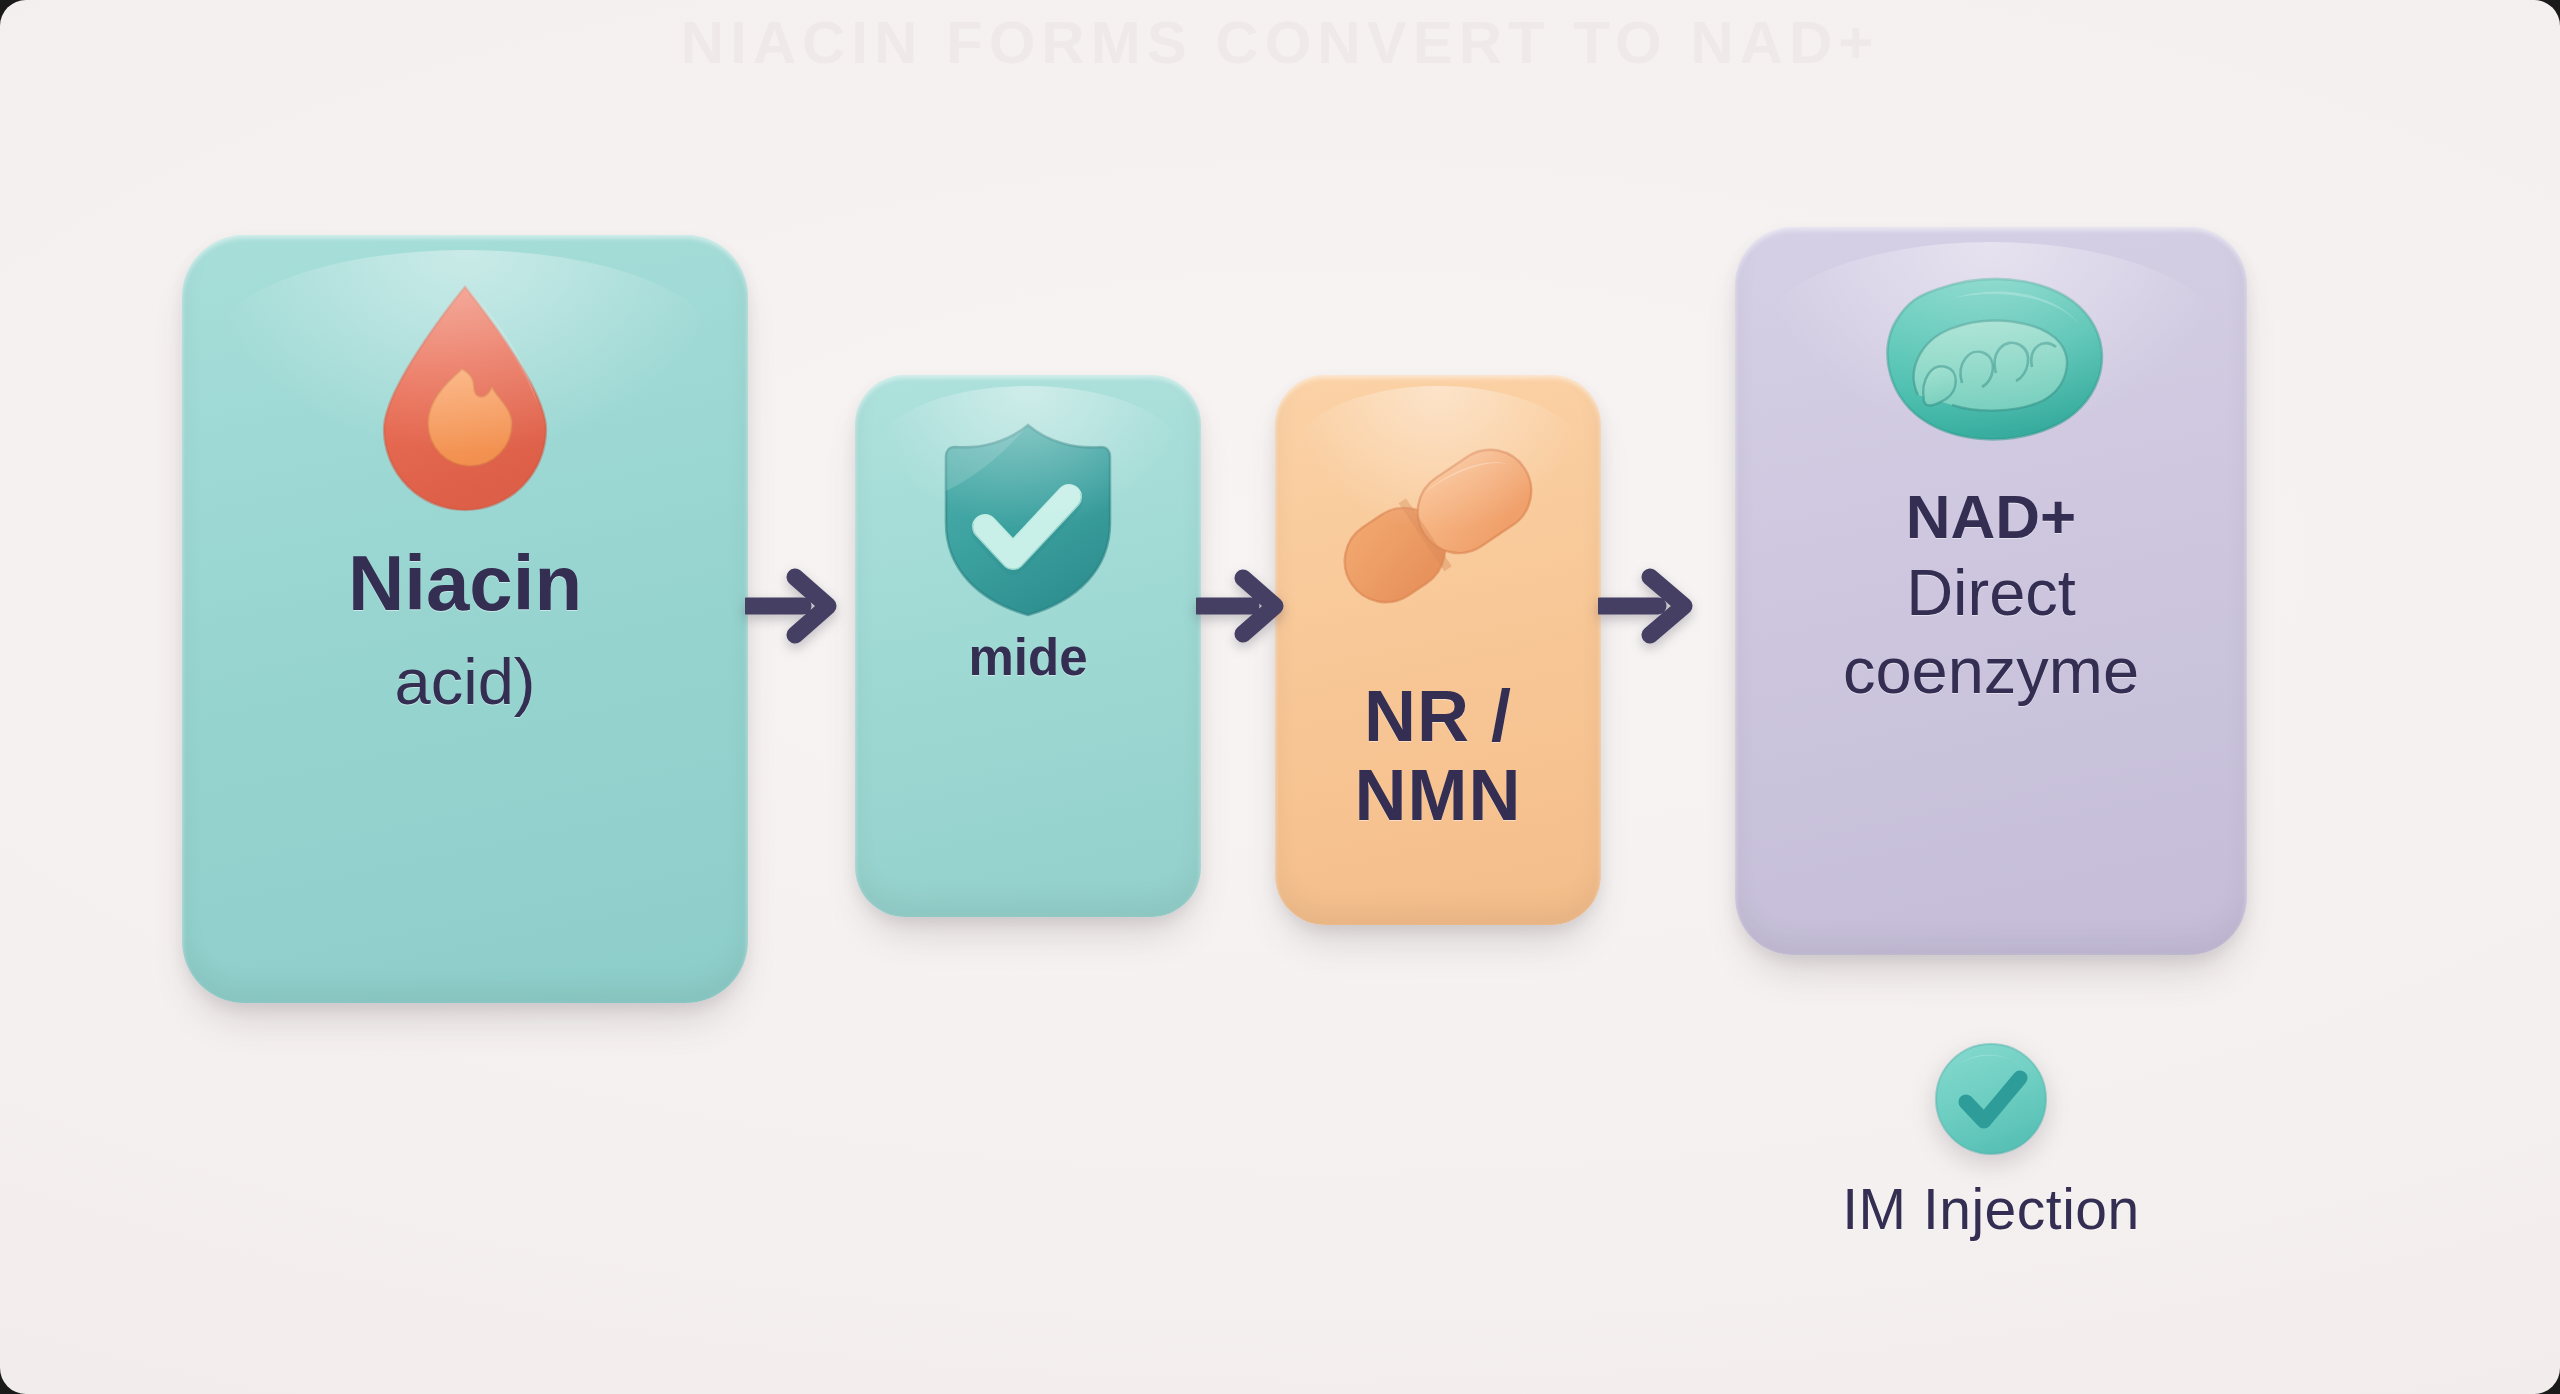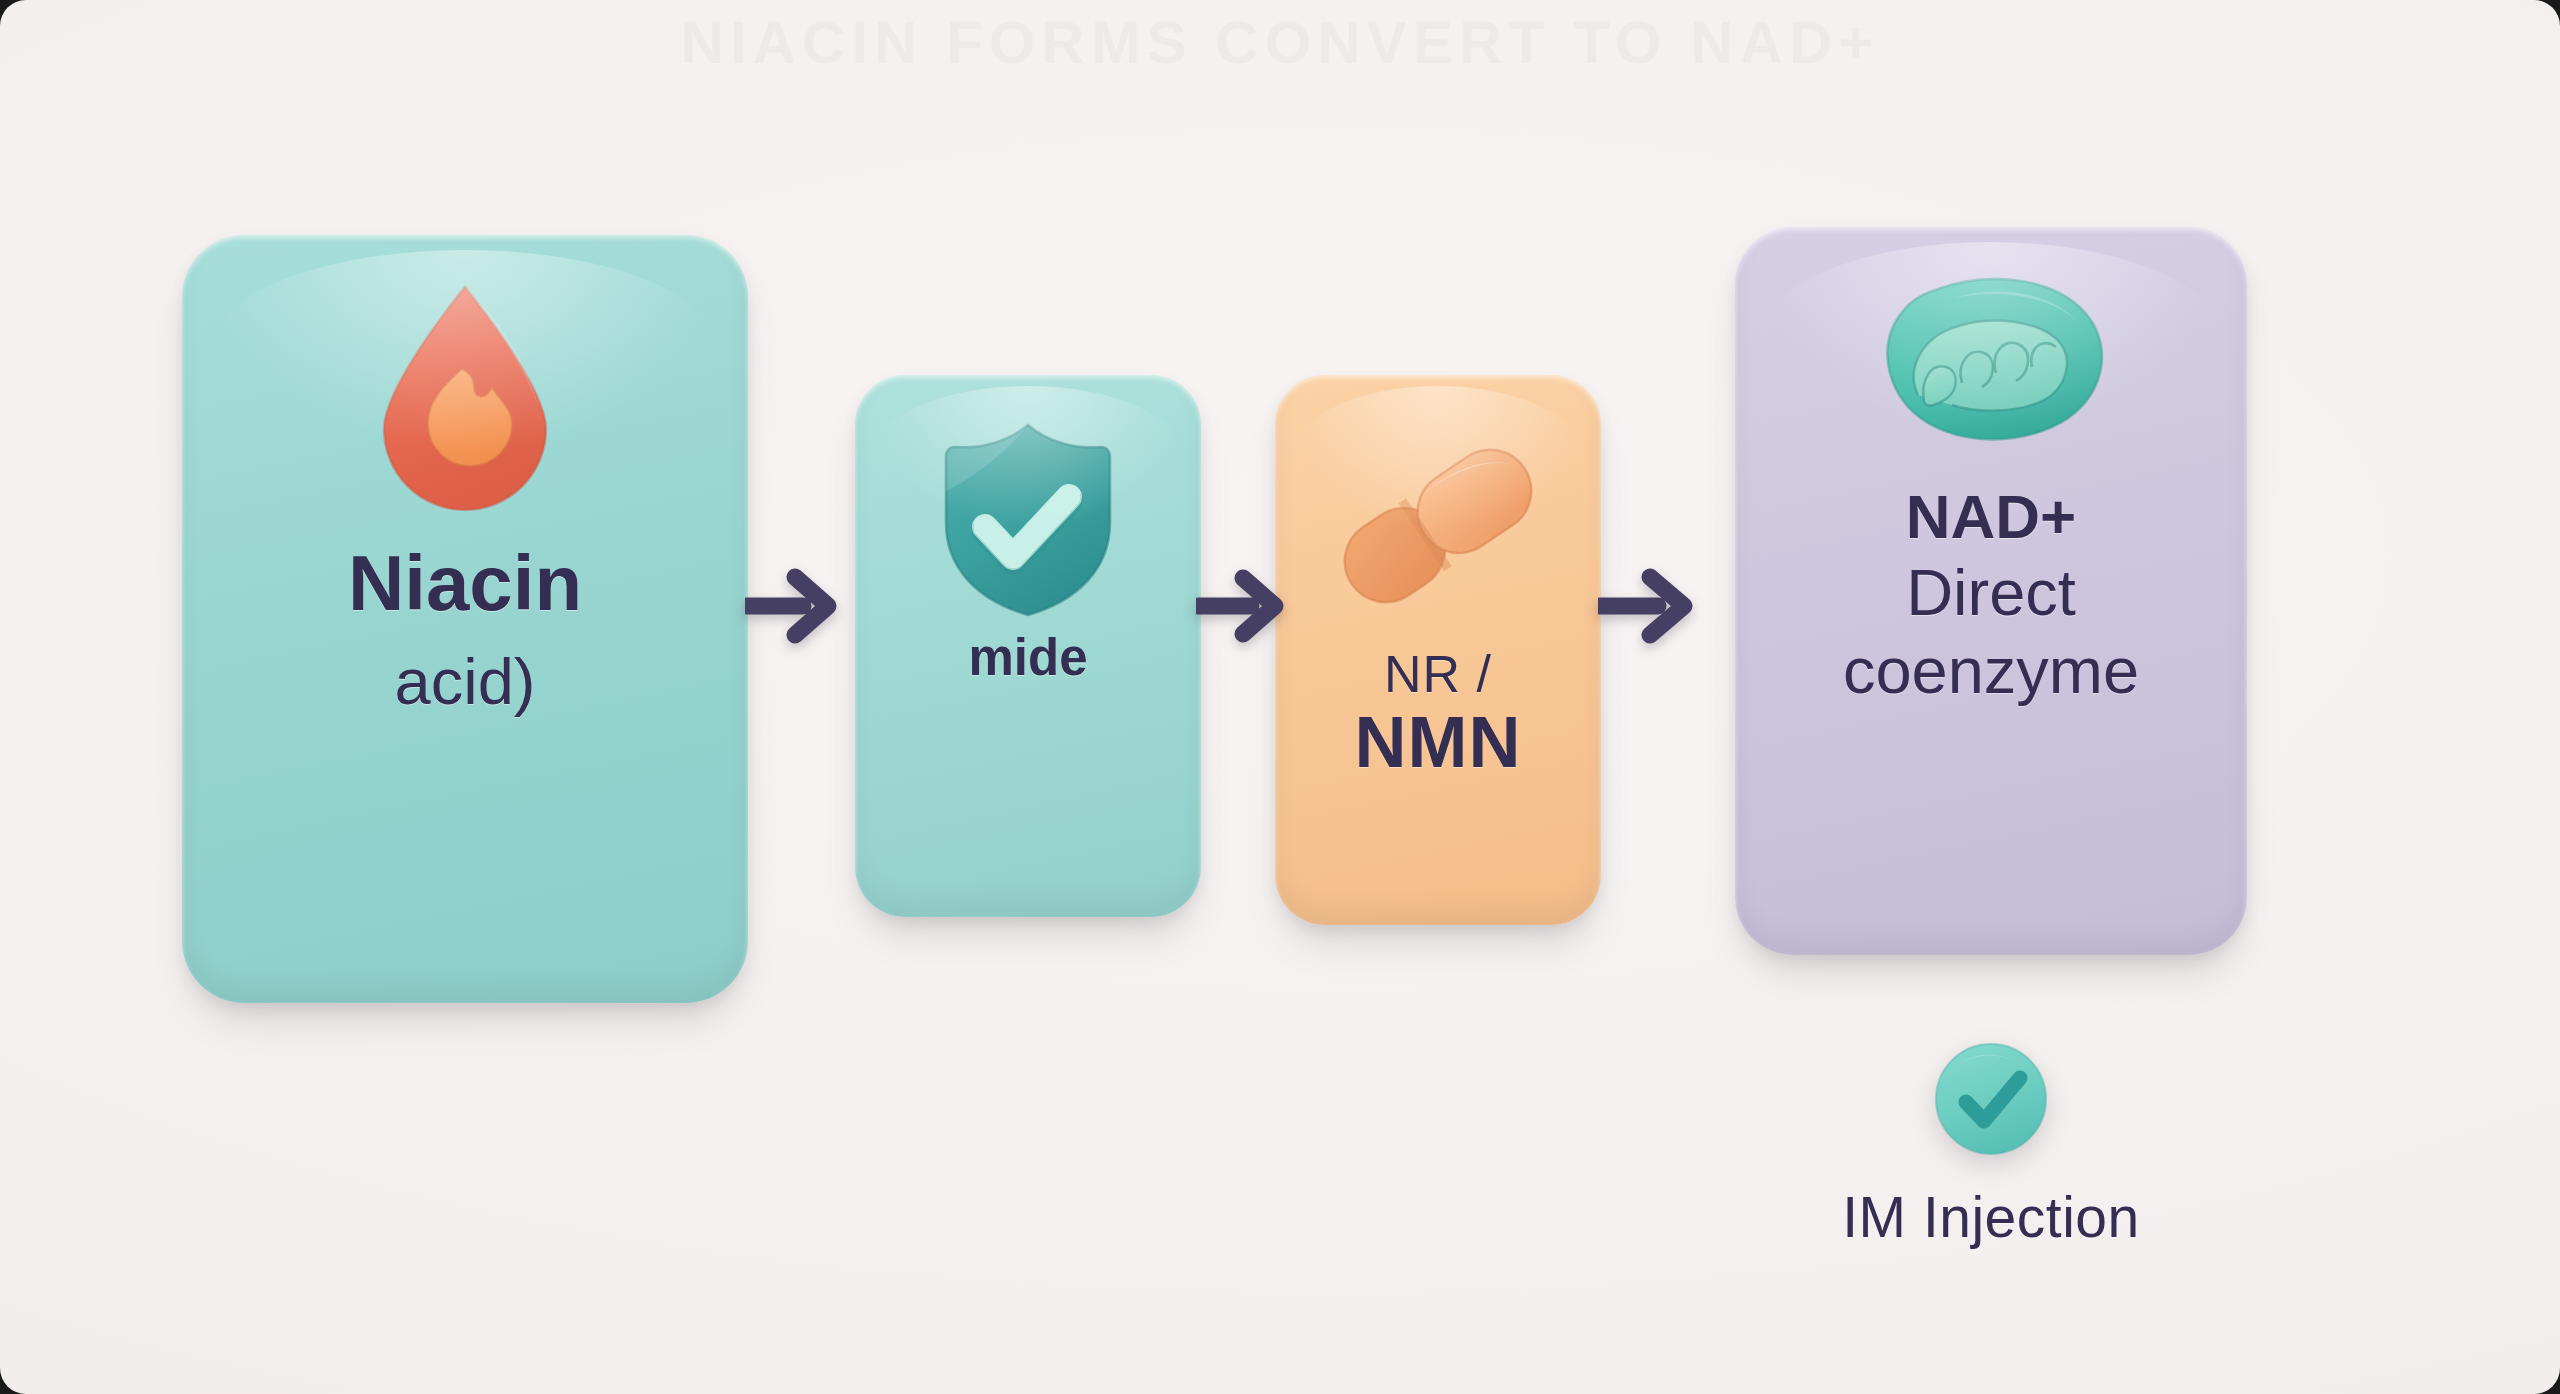--- a/index.html
+++ b/index.html
@@ -113,21 +113,21 @@
   .card-1 .t-sub   { font-size: 65px; margin-top: 12px; }
   .card-1 .t-sub2  { font-size: 65px; margin-top: 24px; font-weight: 400; }
 
   
   .card-2 .icon-slot { margin-top: 44px; }
   .card-2 .t-title { font-size: 51px; margin-top: 38px; }
   .card-2 .t-title2{ font-size: 51px; margin-top: 6px; font-weight: 700; }
 
   
   .card-3 .icon-slot { margin-top: 58px; }
-  .card-3 .t-title { font-size: 52px; margin-top: 24px; font-weight: 400; letter-spacing: 1px; }
+  .card-3 .t-title { font-size: 72px; margin-top: 56px; font-weight: 700; letter-spacing: 1px; }
   .card-3 .t-title2{ font-size: 72px; margin-top: 4px; font-weight: 700; letter-spacing: 1px; }
 
   
   .card-4 .icon-slot { margin-top: 40px; }
   .card-4 .t-title { font-size: 62px; margin-top: 24px; }
   .card-4 .t-sub   { font-size: 65px; margin-top: 10px; }
   .card-4 .t-sub2  { font-size: 65px; margin-top: 10px; }
 
   
   .arrow {
@@ -147,21 +147,21 @@
     display: flex;
     flex-direction: column;
     align-items: center;
   }
   .legend-badge {
     width: 118px; height: 118px;
     position: relative;
     filter: drop-shadow(0 9px 12px rgba(80,70,85,0.22));
   }
   .legend-label {
-    margin-top: 26px;
+    margin-top: 18px;
     font-size: 57px;
     font-weight: 400;
     color: #342e52;
     letter-spacing: 0.5px;
     text-shadow: 0 1px 0 rgba(255,255,255,0.5);
   }
 </style>
 </head>
 <body>
 

